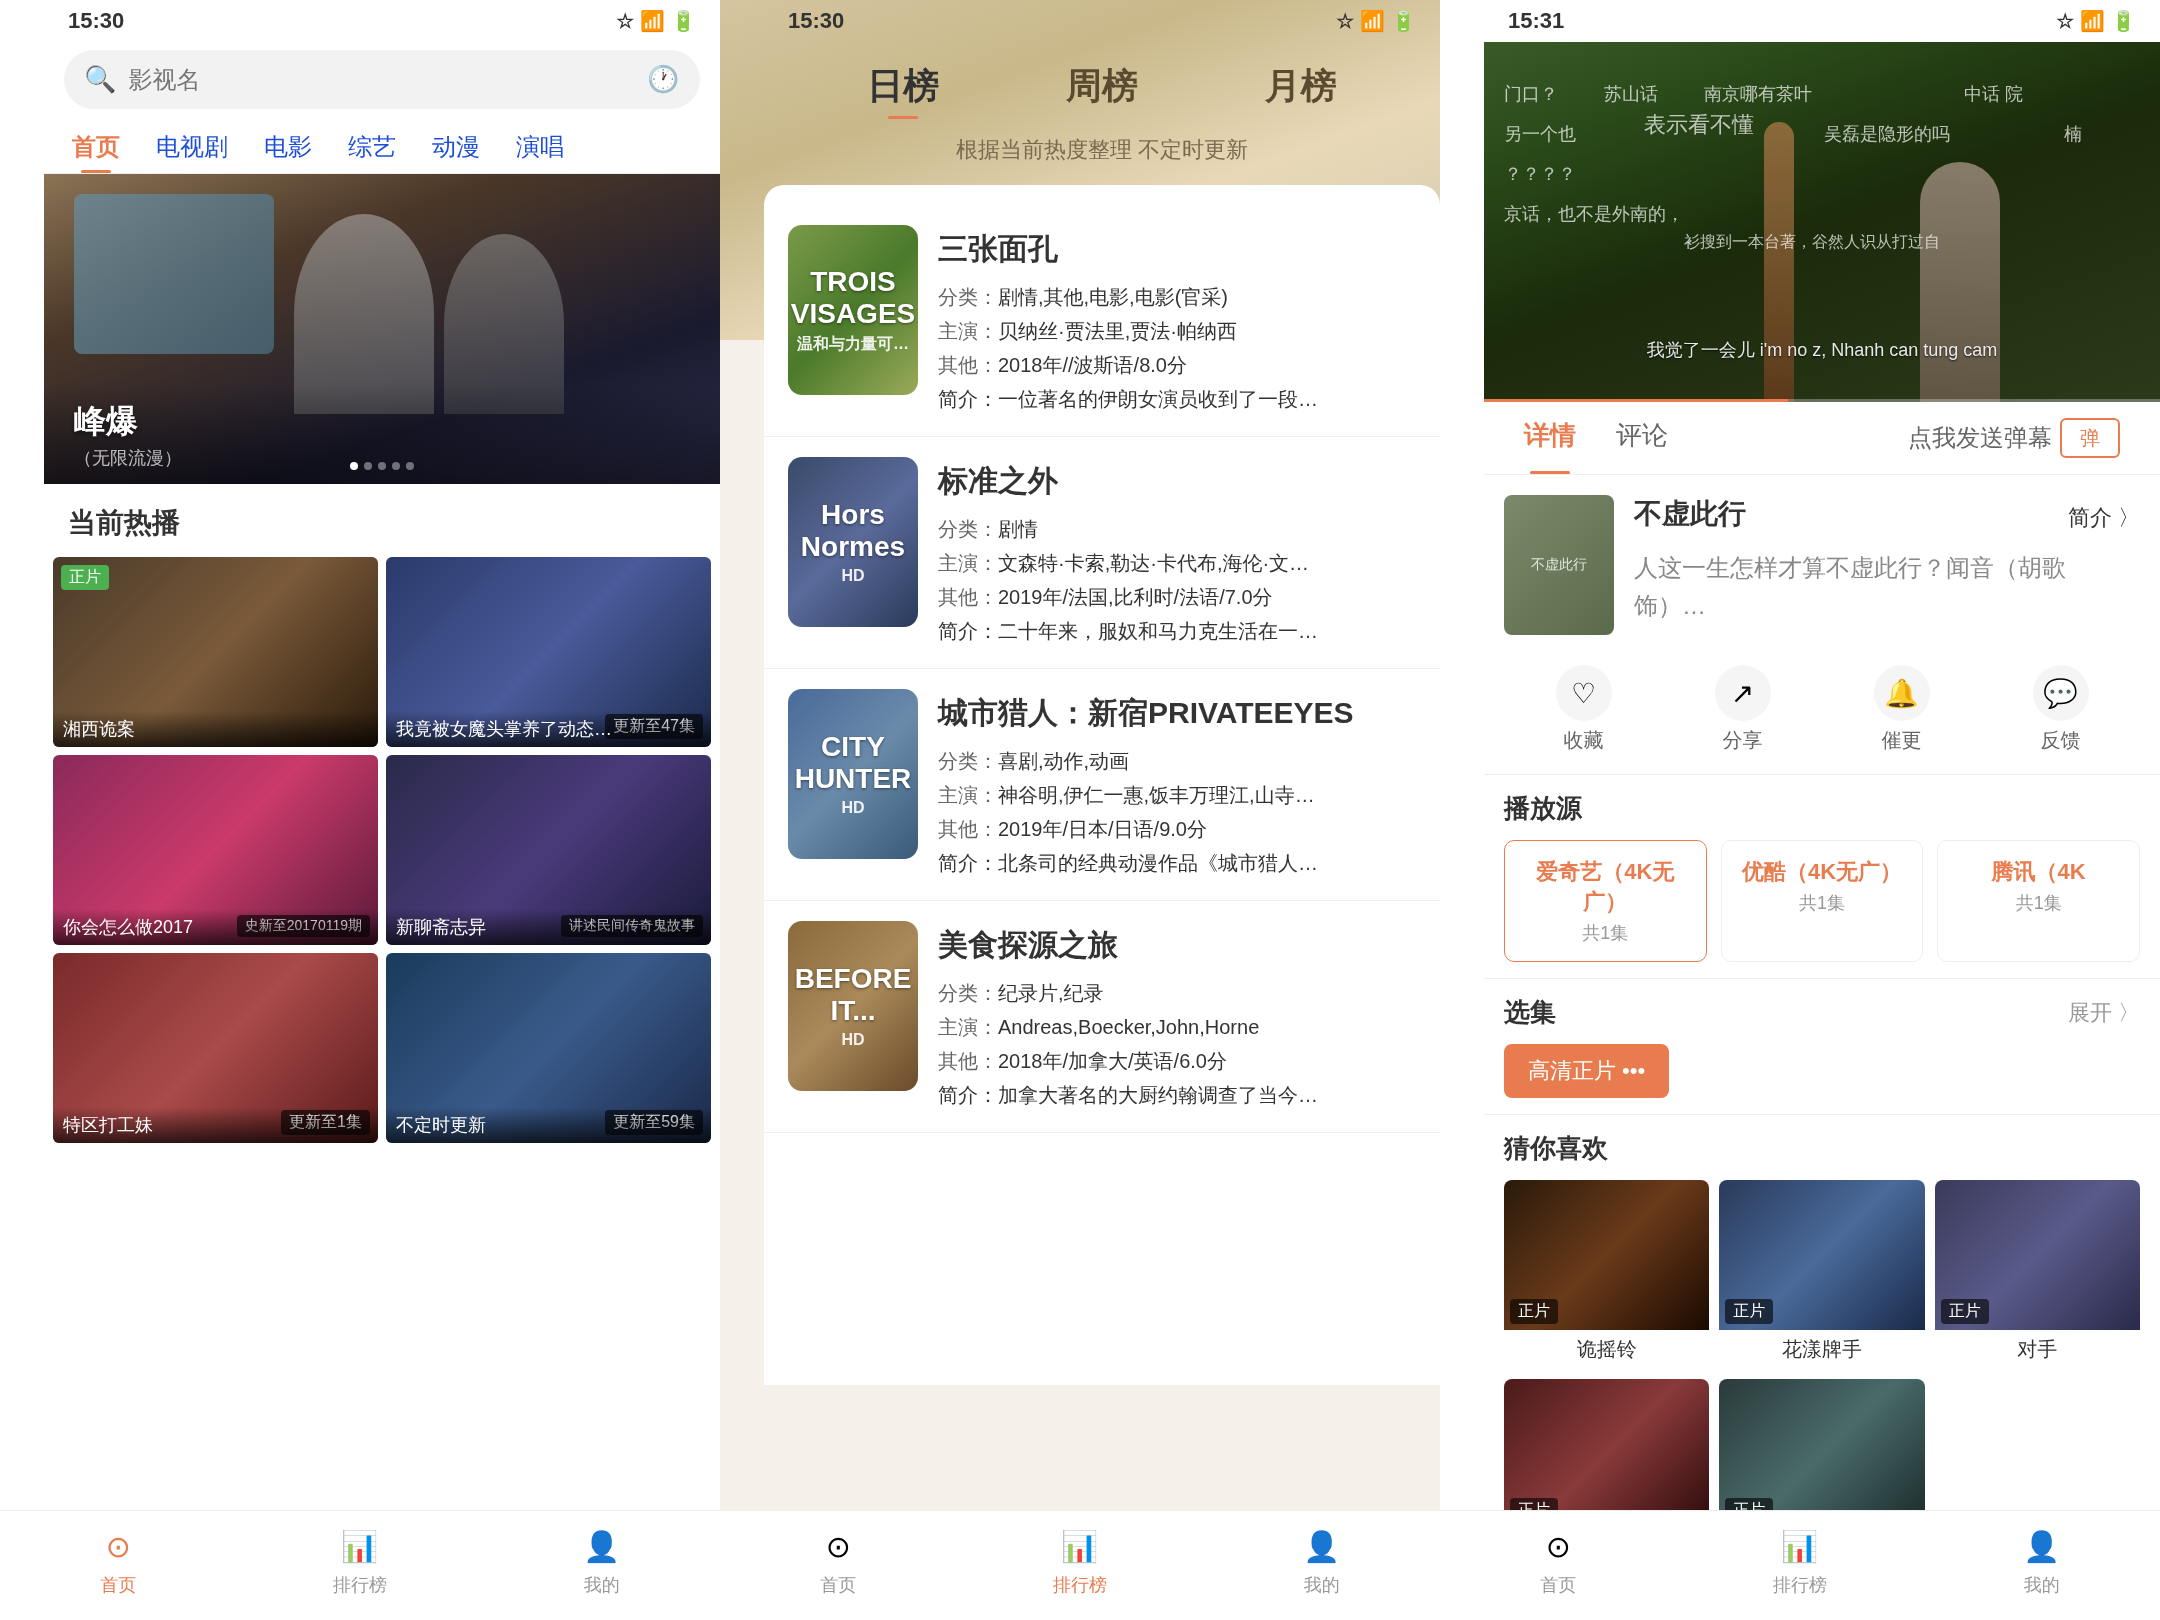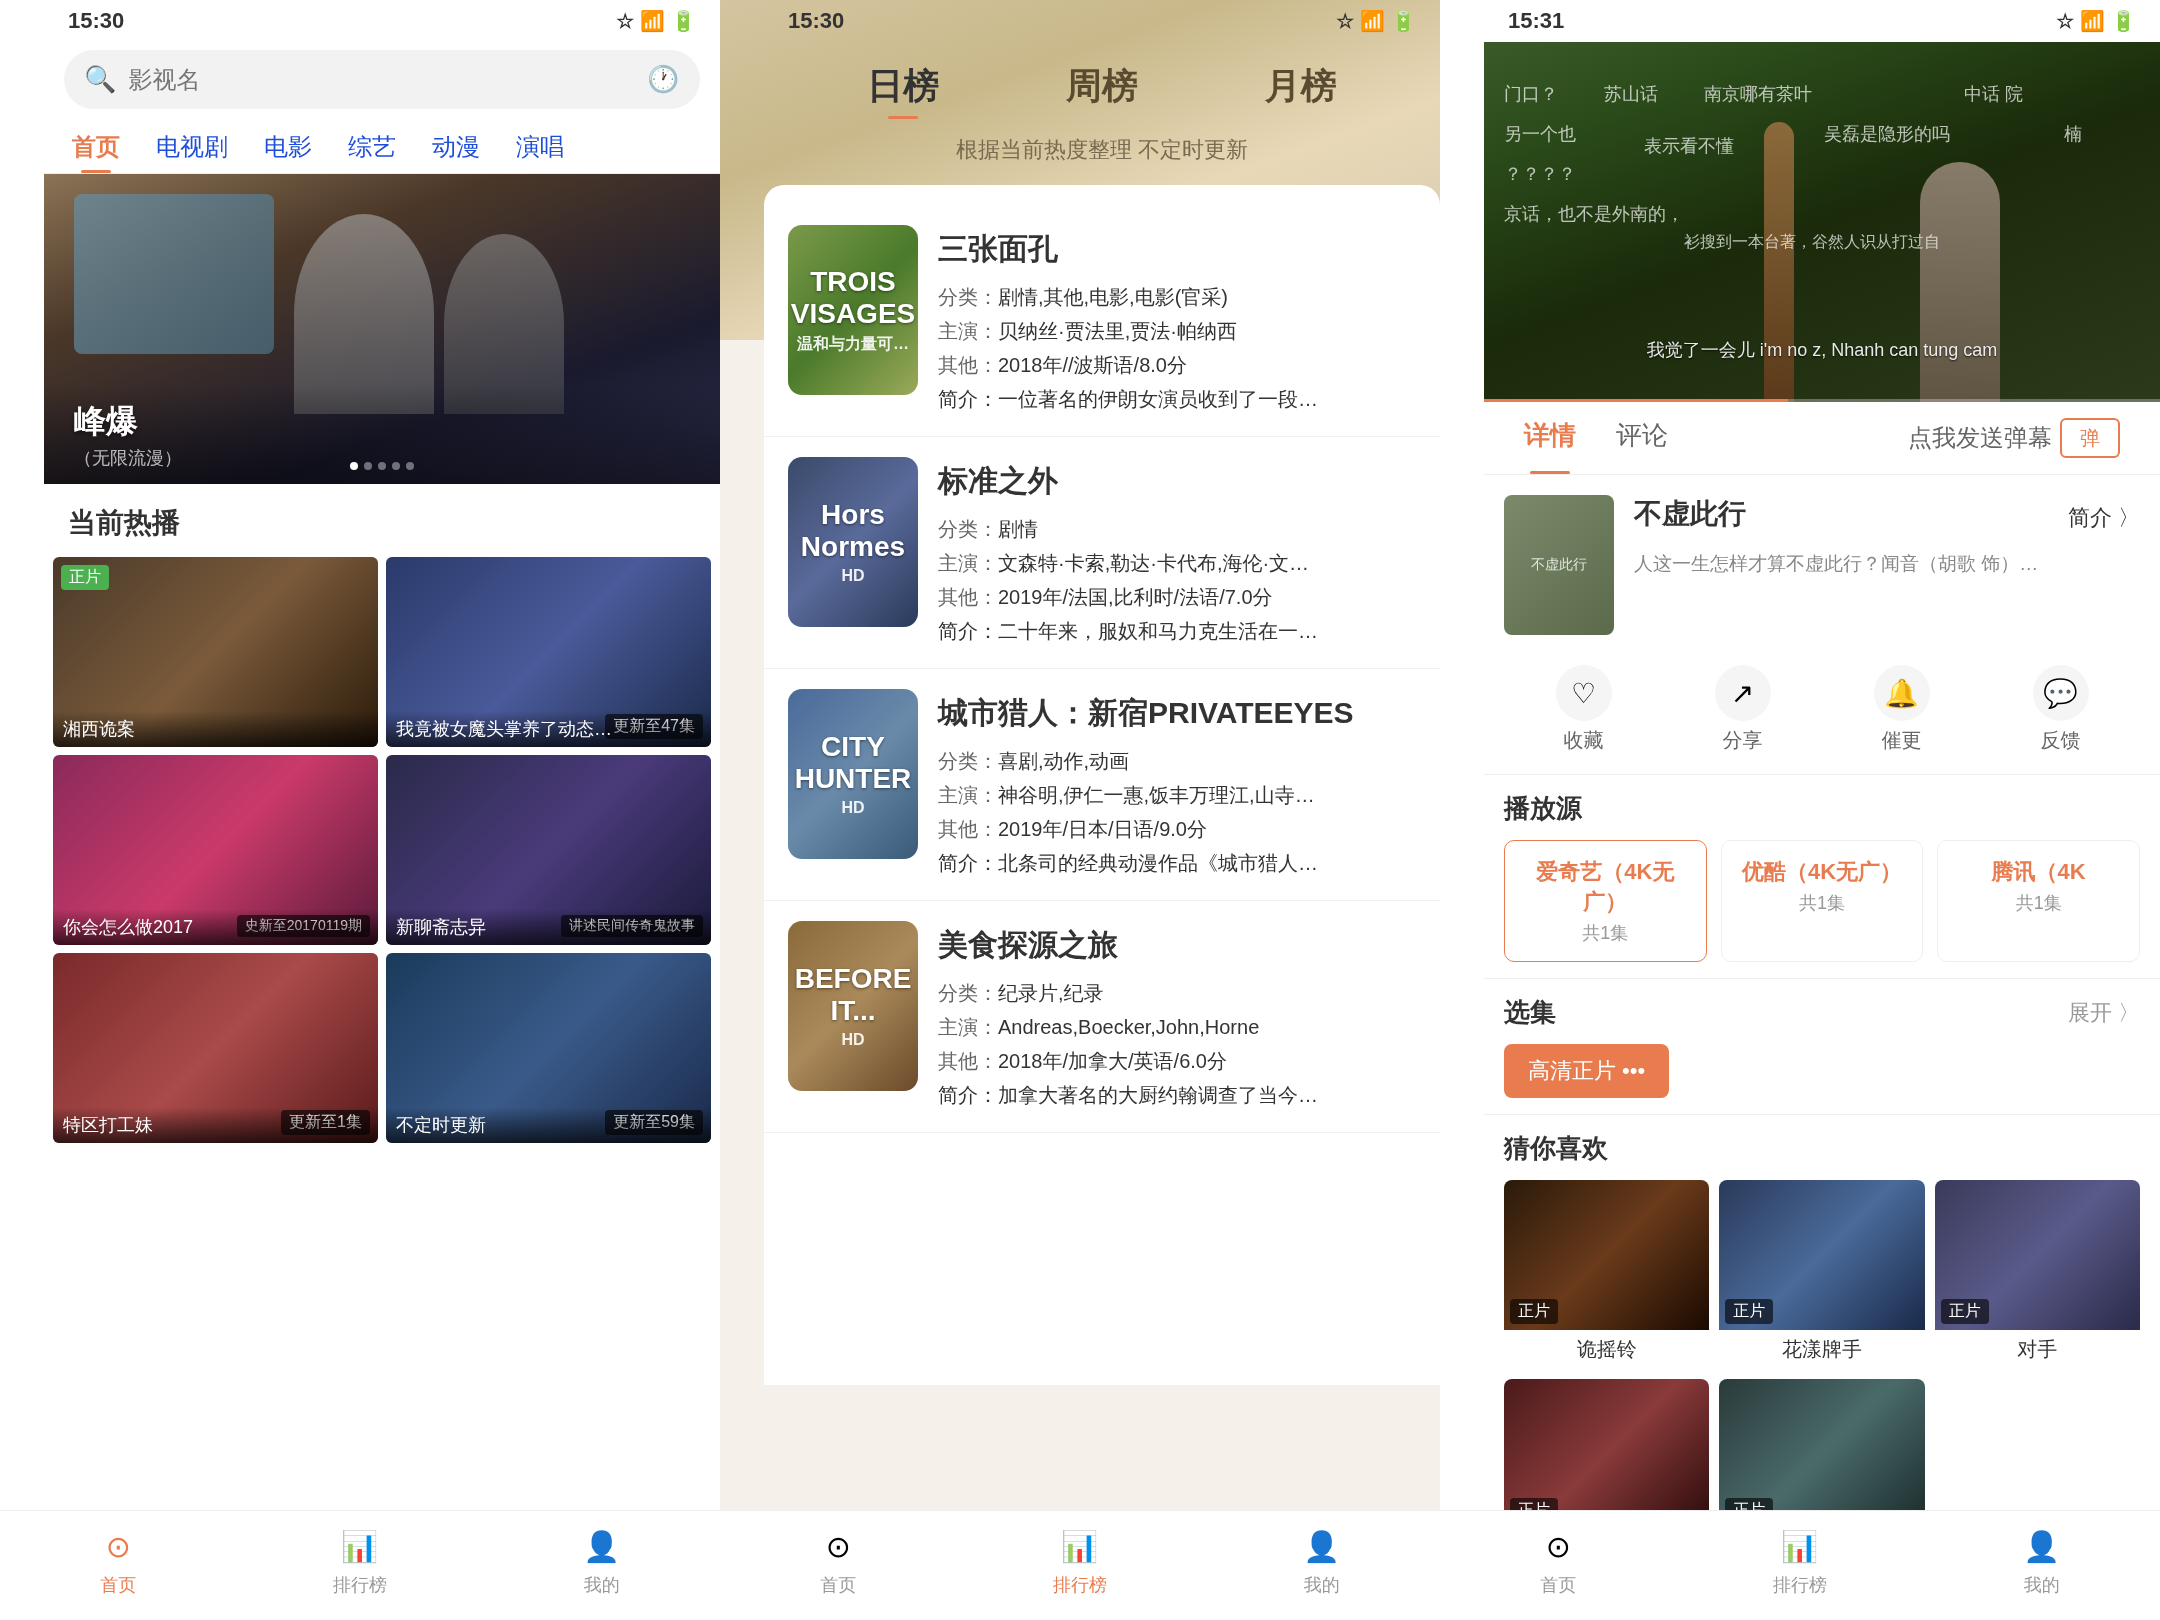--- a/index.html
+++ b/index.html
@@ -458,21 +458,21 @@
     .movie-info-text {
       flex: 1;
     }
     .movie-info-title {
       font-size: 28px;
       font-weight: 700;
       color: #333;
       margin-bottom: 8px;
     }
     .movie-info-desc {
-      font-size: 19px;
+      font-size: 24px;
       color: #888;
       line-height: 1.6;
     }
     .movie-info-intro-btn {
       color: #333;
       font-size: 22px;
       text-decoration: none;
     }
 
     
@@ -903,21 +903,21 @@
 
     <div style="position:absolute;bottom:0;left:280px;width:30px;height:280px;background:linear-gradient(to top,#5a3a1a,#8a6a3a);border-radius:15px 15px 0 0;"></div>
 
     <div style="position:absolute;bottom:0;right:160px;width:80px;height:240px;background:linear-gradient(to bottom,#9a8a7a,#6a5a4a);border-radius:40px 40px 0 0;opacity:0.85;"></div>
 
     <div class="danmu-text" style="position:absolute;top:40px;left:20px;color:rgba(255,255,255,0.7);font-size:18px;">门口？</div>
     <div class="danmu-text" style="position:absolute;top:40px;left:120px;color:rgba(255,255,255,0.7);font-size:18px;">苏山话</div>
     <div class="danmu-text" style="position:absolute;top:40px;left:220px;color:rgba(255,255,255,0.7);font-size:18px;">南京哪有茶叶</div>
     <div class="danmu-text" style="position:absolute;top:40px;left:480px;color:rgba(255,255,255,0.7);font-size:18px;">中话 院</div>
     <div class="danmu-text" style="position:absolute;top:80px;left:20px;color:rgba(255,255,255,0.7);font-size:18px;">另一个也</div>
-    <div class="danmu-text" style="position:absolute;top:92px;left:160px;color:rgba(255,255,255,0.7);font-size:18px;">表示看不懂</div>
+    <div class="danmu-text" style="position:absolute;top:68px;left:160px;color:rgba(255,255,255,0.7);font-size:22px;">表示看不懂</div>
     <div class="danmu-text" style="position:absolute;top:80px;left:340px;color:rgba(255,255,255,0.7);font-size:18px;">吴磊是隐形的吗</div>
     <div class="danmu-text" style="position:absolute;top:80px;left:580px;color:rgba(255,255,255,0.7);font-size:18px;">楠</div>
     <div class="danmu-text" style="position:absolute;top:120px;left:20px;color:rgba(255,255,255,0.7);font-size:18px;">？？？？</div>
     <div class="danmu-text" style="position:absolute;top:160px;left:20px;color:rgba(255,255,255,0.7);font-size:18px;">京话，也不是外南的，</div>
     <div class="danmu-text" style="position:absolute;top:190px;left:200px;color:rgba(255,255,255,0.7);font-size:16px;">衫搜到一本台著，谷然人识从打过自</div>
 
     <div class="video-subtitle">我觉了一会儿 i'm no z, Nhanh can tung cam</div>
     <div class="video-progress">
       <div class="video-progress-fill"></div>
     </div>

